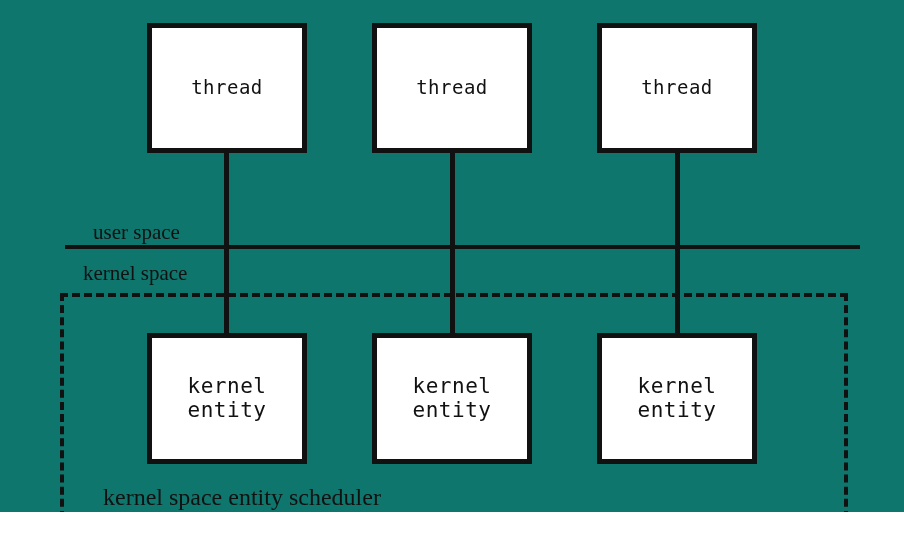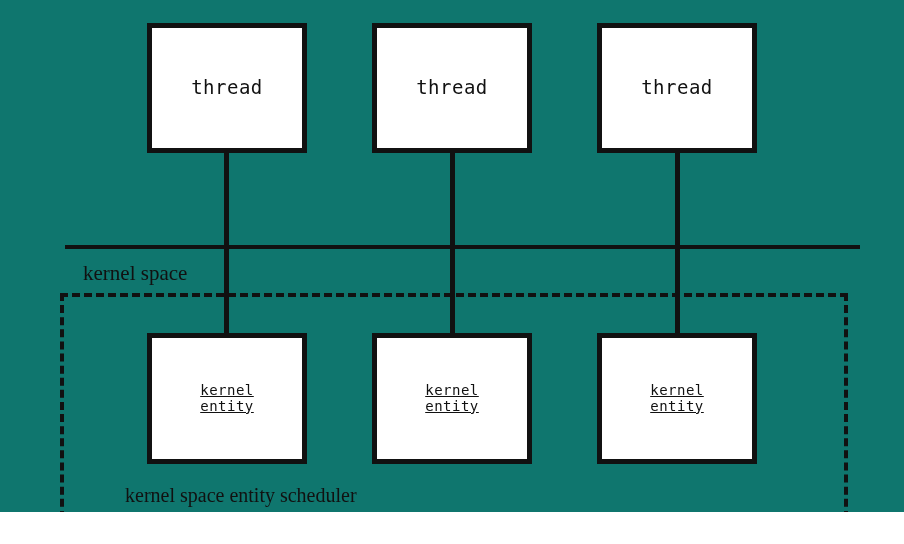--- a/index.html
+++ b/index.html
@@ -29,21 +29,21 @@
   }
   .box-label {
     font-family: "DejaVu Sans Mono", "Liberation Mono", monospace;
     color: #111111;
     text-align: center;
     white-space: pre;
     line-height: 1.12;
     letter-spacing: 0.5px;
   }
   .thread-label { font-size: 19px; }
-  .kentity-label { font-size: 14px; text-decoration: underline; }
+  .kentity-label { font-size: 21px; }
 
   
   .connector {
     position: absolute;
     width: 5px;
     background: #111111;
     z-index: 2;
   }
 
   
@@ -66,21 +66,21 @@
   
   .plain-label {
     position: absolute;
     font-family: "Liberation Serif", serif;
     color: #111111;
     white-space: nowrap;
     z-index: 5;
     background: transparent;
   }
   .space-label { font-size: 21px; }
-  .scheduler-label { font-size: 20px; margin-left: 22px; }
+  .scheduler-label { font-size: 24px; }
 
   
   .watermark {
     position: absolute;
     font-family: "Liberation Sans", sans-serif;
     font-size: 12px;
     color: #dedede;
     white-space: nowrap;
     z-index: 6;
     letter-spacing: 0.2px;
@@ -104,20 +104,21 @@
   </div>
 
   <div class="box" style="left:372px; top:23px; width:160px; height:130px;">
     <span class="box-label thread-label">thread</span>
   </div>
 
   <div class="box" style="left:597px; top:23px; width:160px; height:130px;">
     <span class="box-label thread-label">thread</span>
   </div>
 
+  <div class="plain-label space-label" style="left:93px; top:220px;">user space</div>
 
   <div class="plain-label space-label" style="left:83px; top:261px;">kernel space</div>
 
   <div class="box" style="left:147px; top:333px; width:160px; height:131px;">
     <span class="box-label kentity-label">kernel
 entity</span>
   </div>
 
   <div class="box" style="left:372px; top:333px; width:160px; height:131px;">
     <span class="box-label kentity-label">kernel

